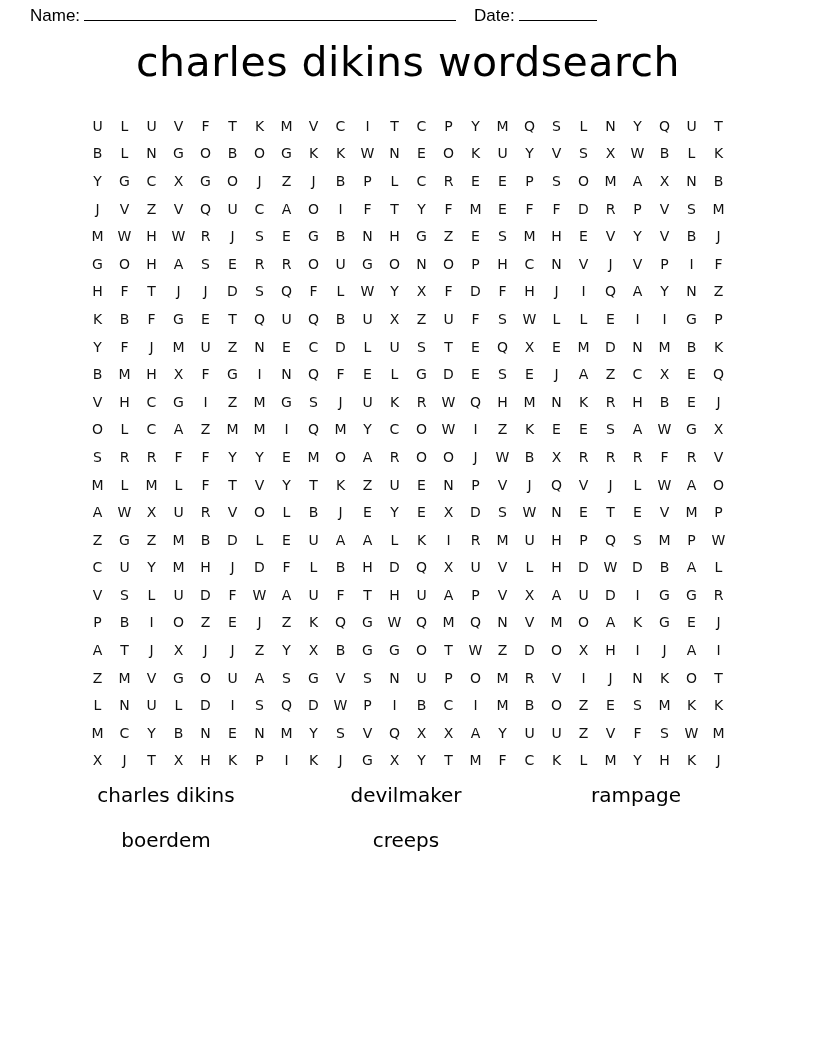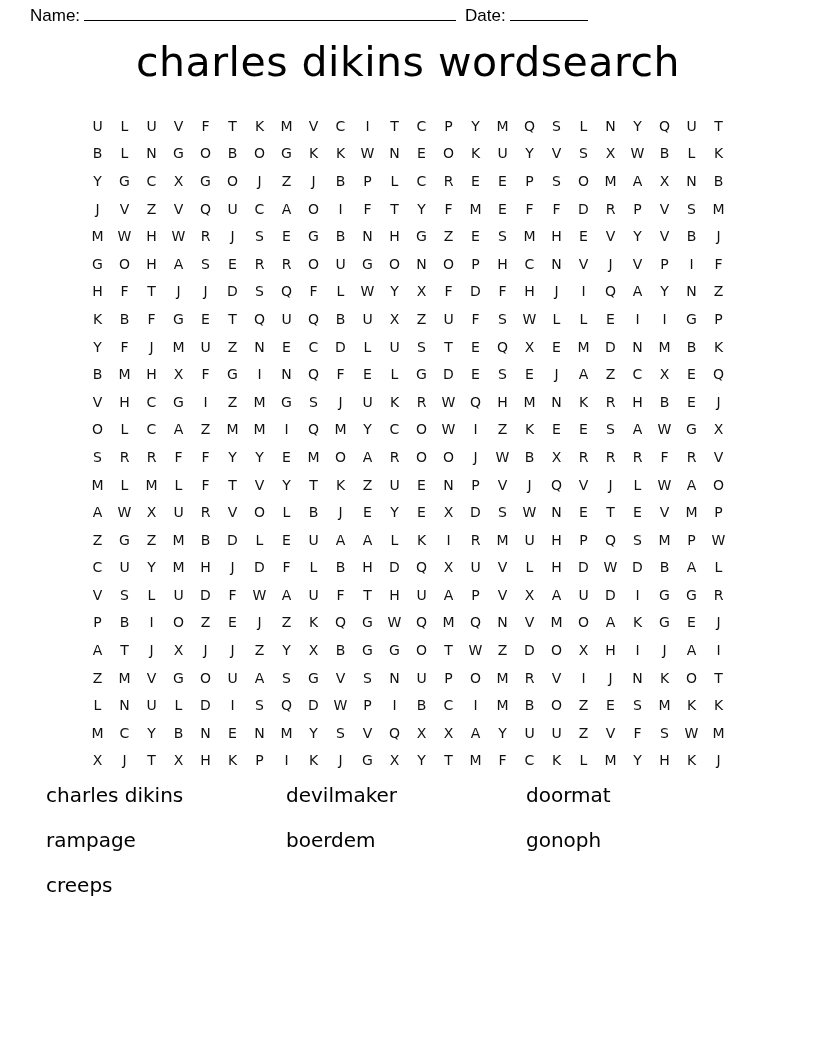--- a/index.html
+++ b/index.html
@@ -36,21 +36,21 @@
   .name-rule {
     flex: 0 0 auto;
     width: 372px;
     border-bottom: 1px solid #000;
     margin-left: 4px;
     margin-bottom: 2px;
     height: 0px;
   }
   .date-label {
     font-size: 17px;
-    margin-left: 9px;
+    margin-left: 18px;
     white-space: pre;
   }
   .date-rule {
     flex: 0 0 auto;
     width: 78px;
     border-bottom: 1px solid #000;
     margin-left: 4px;
     margin-bottom: 2px;
     height: 0px;
   }
@@ -96,20 +96,21 @@
   
   .word-list {
     position: absolute;
     top: 782px;
     left: 46px;
     width: 700px;
     display: grid;
     grid-template-columns: 240px 240px 220px;
     grid-auto-rows: 45px;
     align-items: start;
+    text-align: center;
   }
   .word-item {
     font-family: "DejaVu Sans", sans-serif;
     font-size: 20px;
     line-height: 26px;
     color: #000000;
     white-space: nowrap;
   }
   .word-item.empty {
     visibility: hidden;
@@ -750,19 +751,17 @@
       <div class="grid-cell">Y</div>
       <div class="grid-cell">H</div>
       <div class="grid-cell">K</div>
       <div class="grid-cell">J</div>
     </div>
   </div>
 
 <div class="word-list">
     <div class="word-item">charles dikins</div>
     <div class="word-item">devilmaker</div>
-    <div class="word-item">doormat</div>
     <div class="word-item">rampage</div>
     <div class="word-item">boerdem</div>
-    <div class="word-item">gonoph</div>
     <div class="word-item">creeps</div>
     <div class="word-item empty"></div>
   </div>
 
 </body></html>

